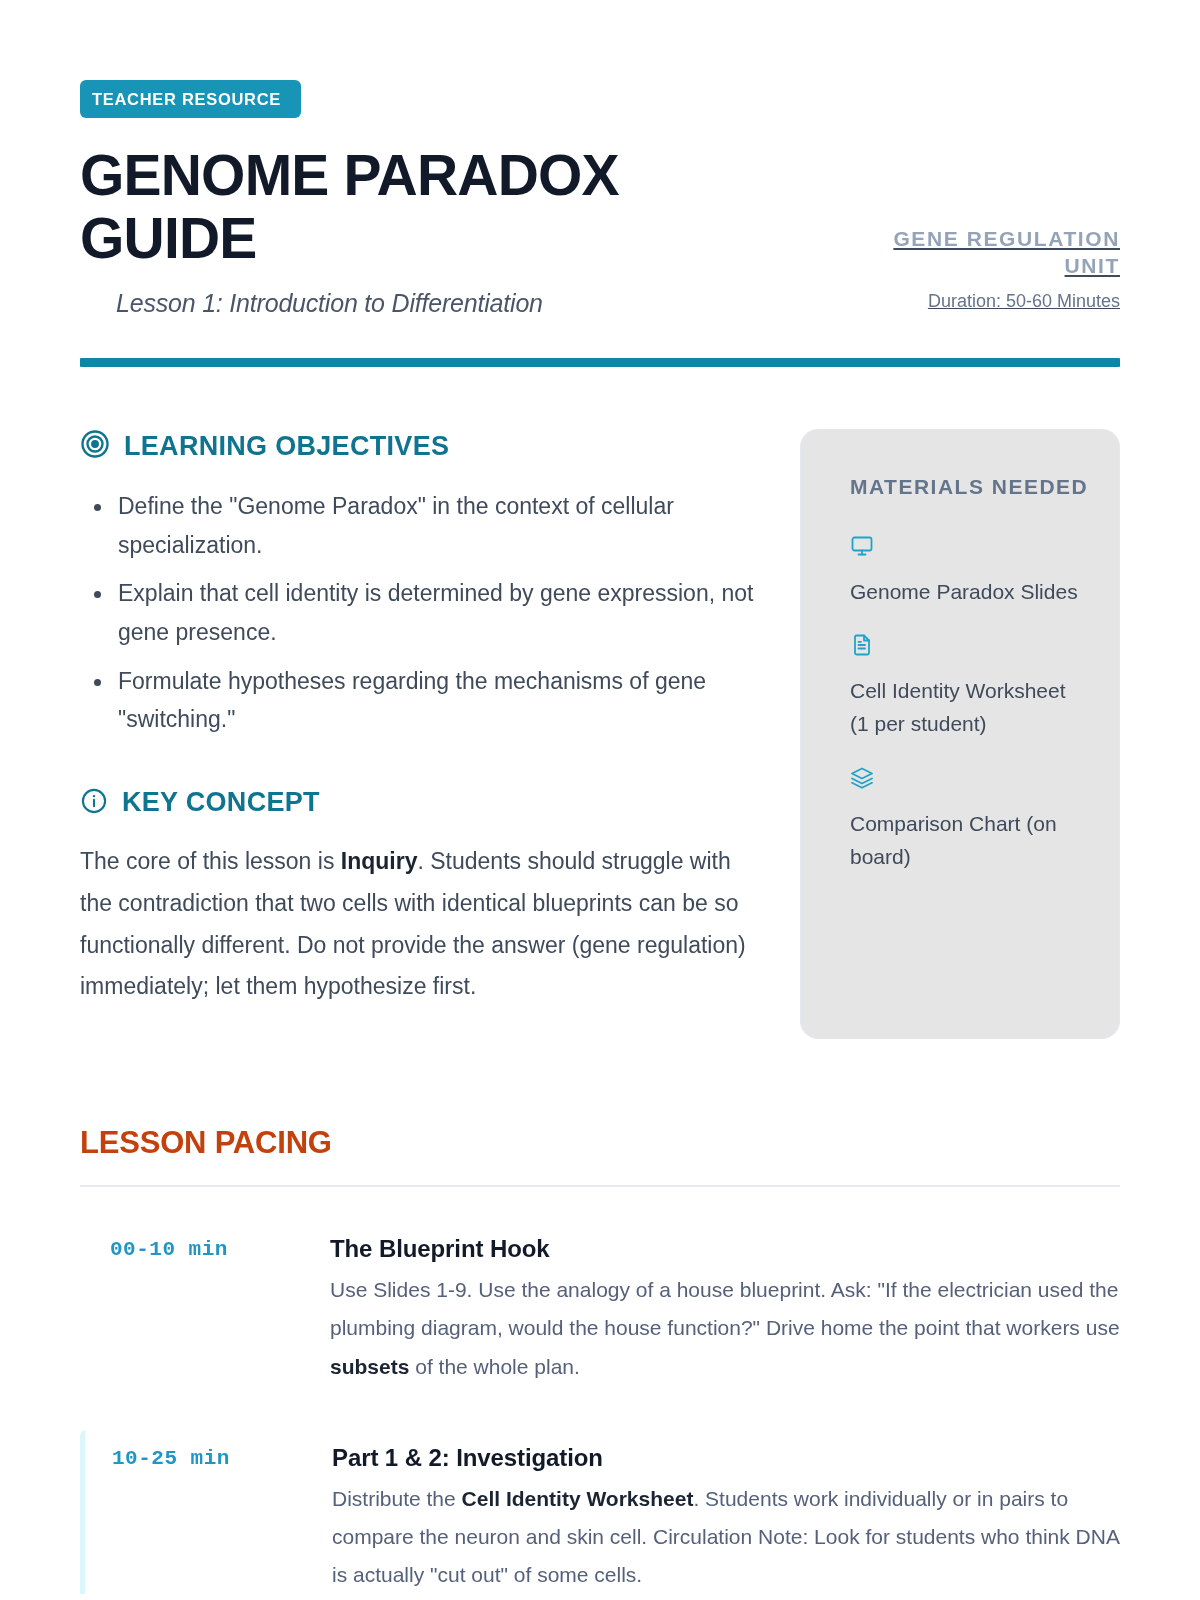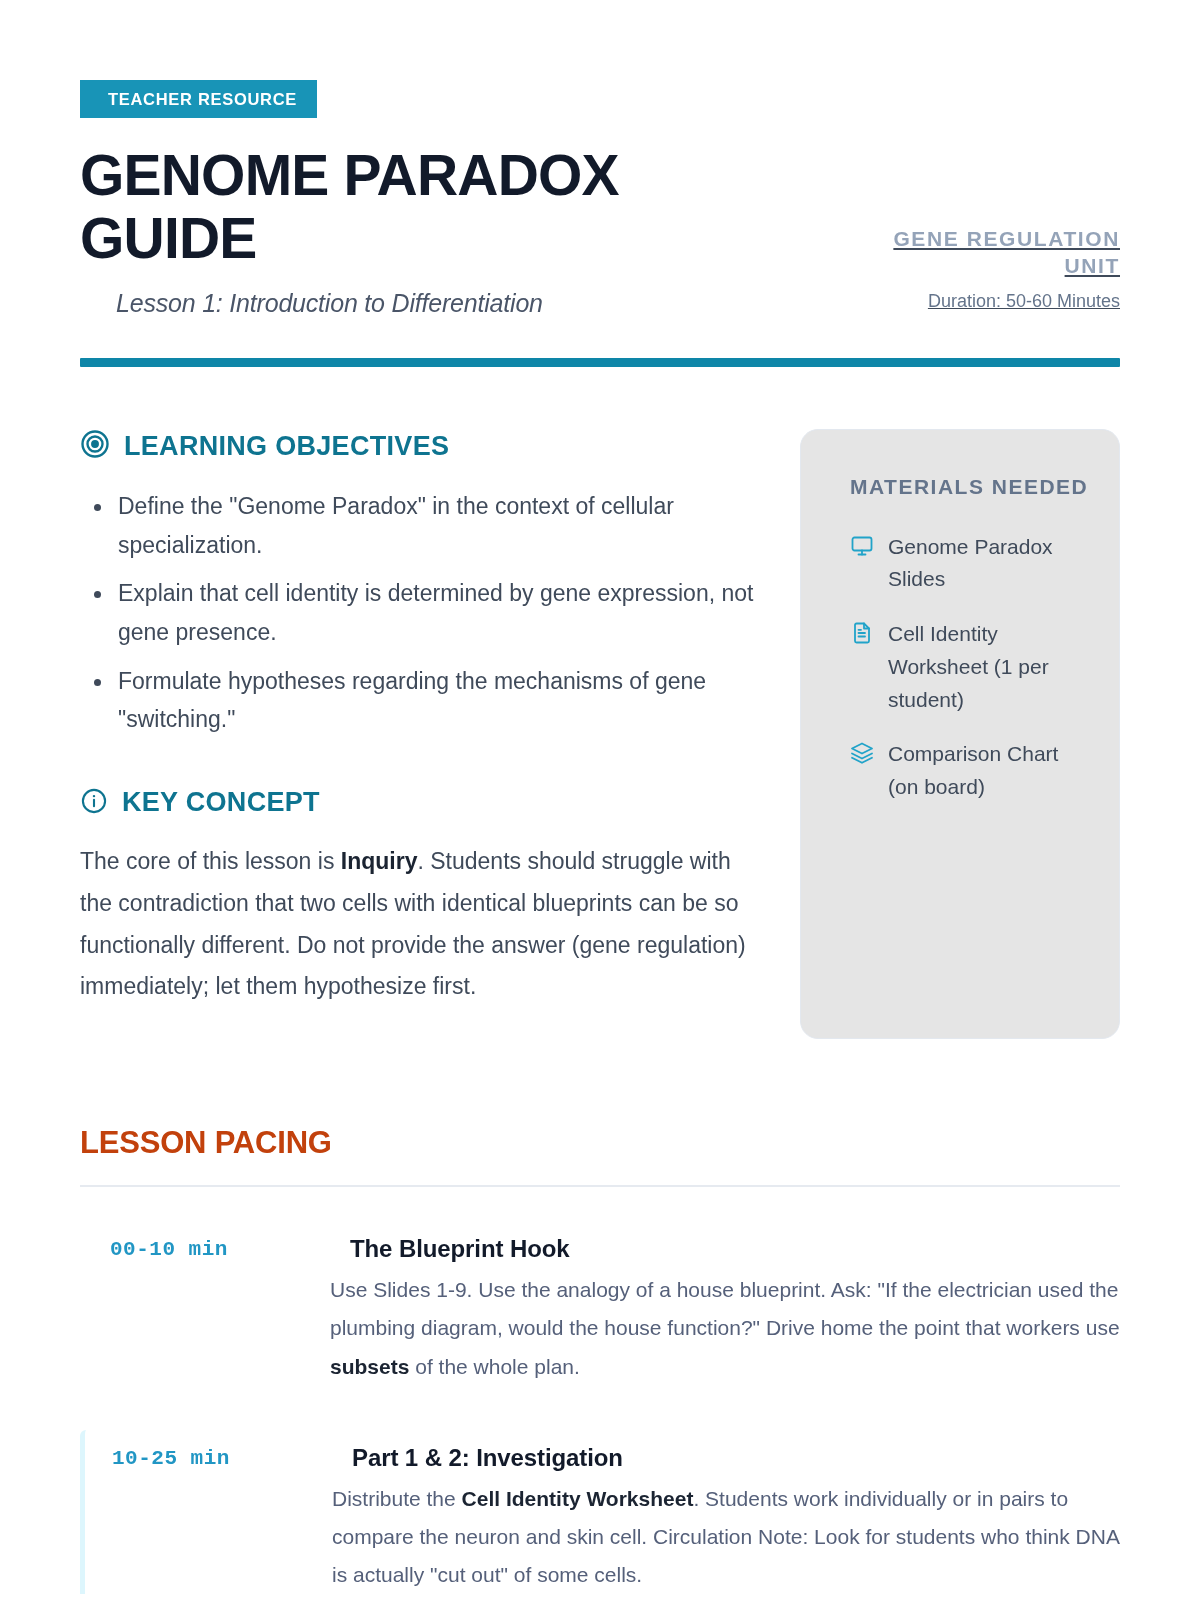--- a/index.html
+++ b/index.html
@@ -33,22 +33,22 @@
 
   .header-left { max-width: 700px; }
 
   .badge {
     display: inline-block;
     background: #1894B7;
     color: #ffffff;
     font-size: 16.5px;
     font-weight: 700;
     letter-spacing: 0.7px;
-    padding: 11px 20px 10px 28px;
-    border-radius: 0;
+    padding: 11px 20px 10px 12px;
+    border-radius: 6px;
     line-height: 1;
   }
 
   .doc-title {
     font-size: 57px;
     font-weight: 700;
     color: #121A2A;
     letter-spacing: -0.8px;
     line-height: 1.12;
     margin-top: 26px;
@@ -172,20 +172,21 @@
     color: #64748B;
     line-height: 1.45;
     margin-bottom: 28px;
   }
 
   .mat-item {
     display: flex;
     gap: 14px;
     margin-bottom: 22px;
     align-items: flex-start;
+    flex-direction: column;
   }
 
   .mat-icon {
     flex: 0 0 auto;
     margin-top: 3px;
   }
 
   .mat-label {
     font-size: 21px;
     line-height: 1.56;
@@ -233,21 +234,20 @@
     padding-top: 3px;
   }
 
   .pace-main { flex: 1; }
 
   .pace-name {
     font-size: 24px;
     font-weight: 700;
     color: #121A2A;
     letter-spacing: -0.1px;
-    margin-left: 20px;
   }
 
   .pace-desc {
     font-size: 21px;
     line-height: 1.82;
     color: #55607A;
     margin-top: 8px;
   }
 </style>
 </head>

